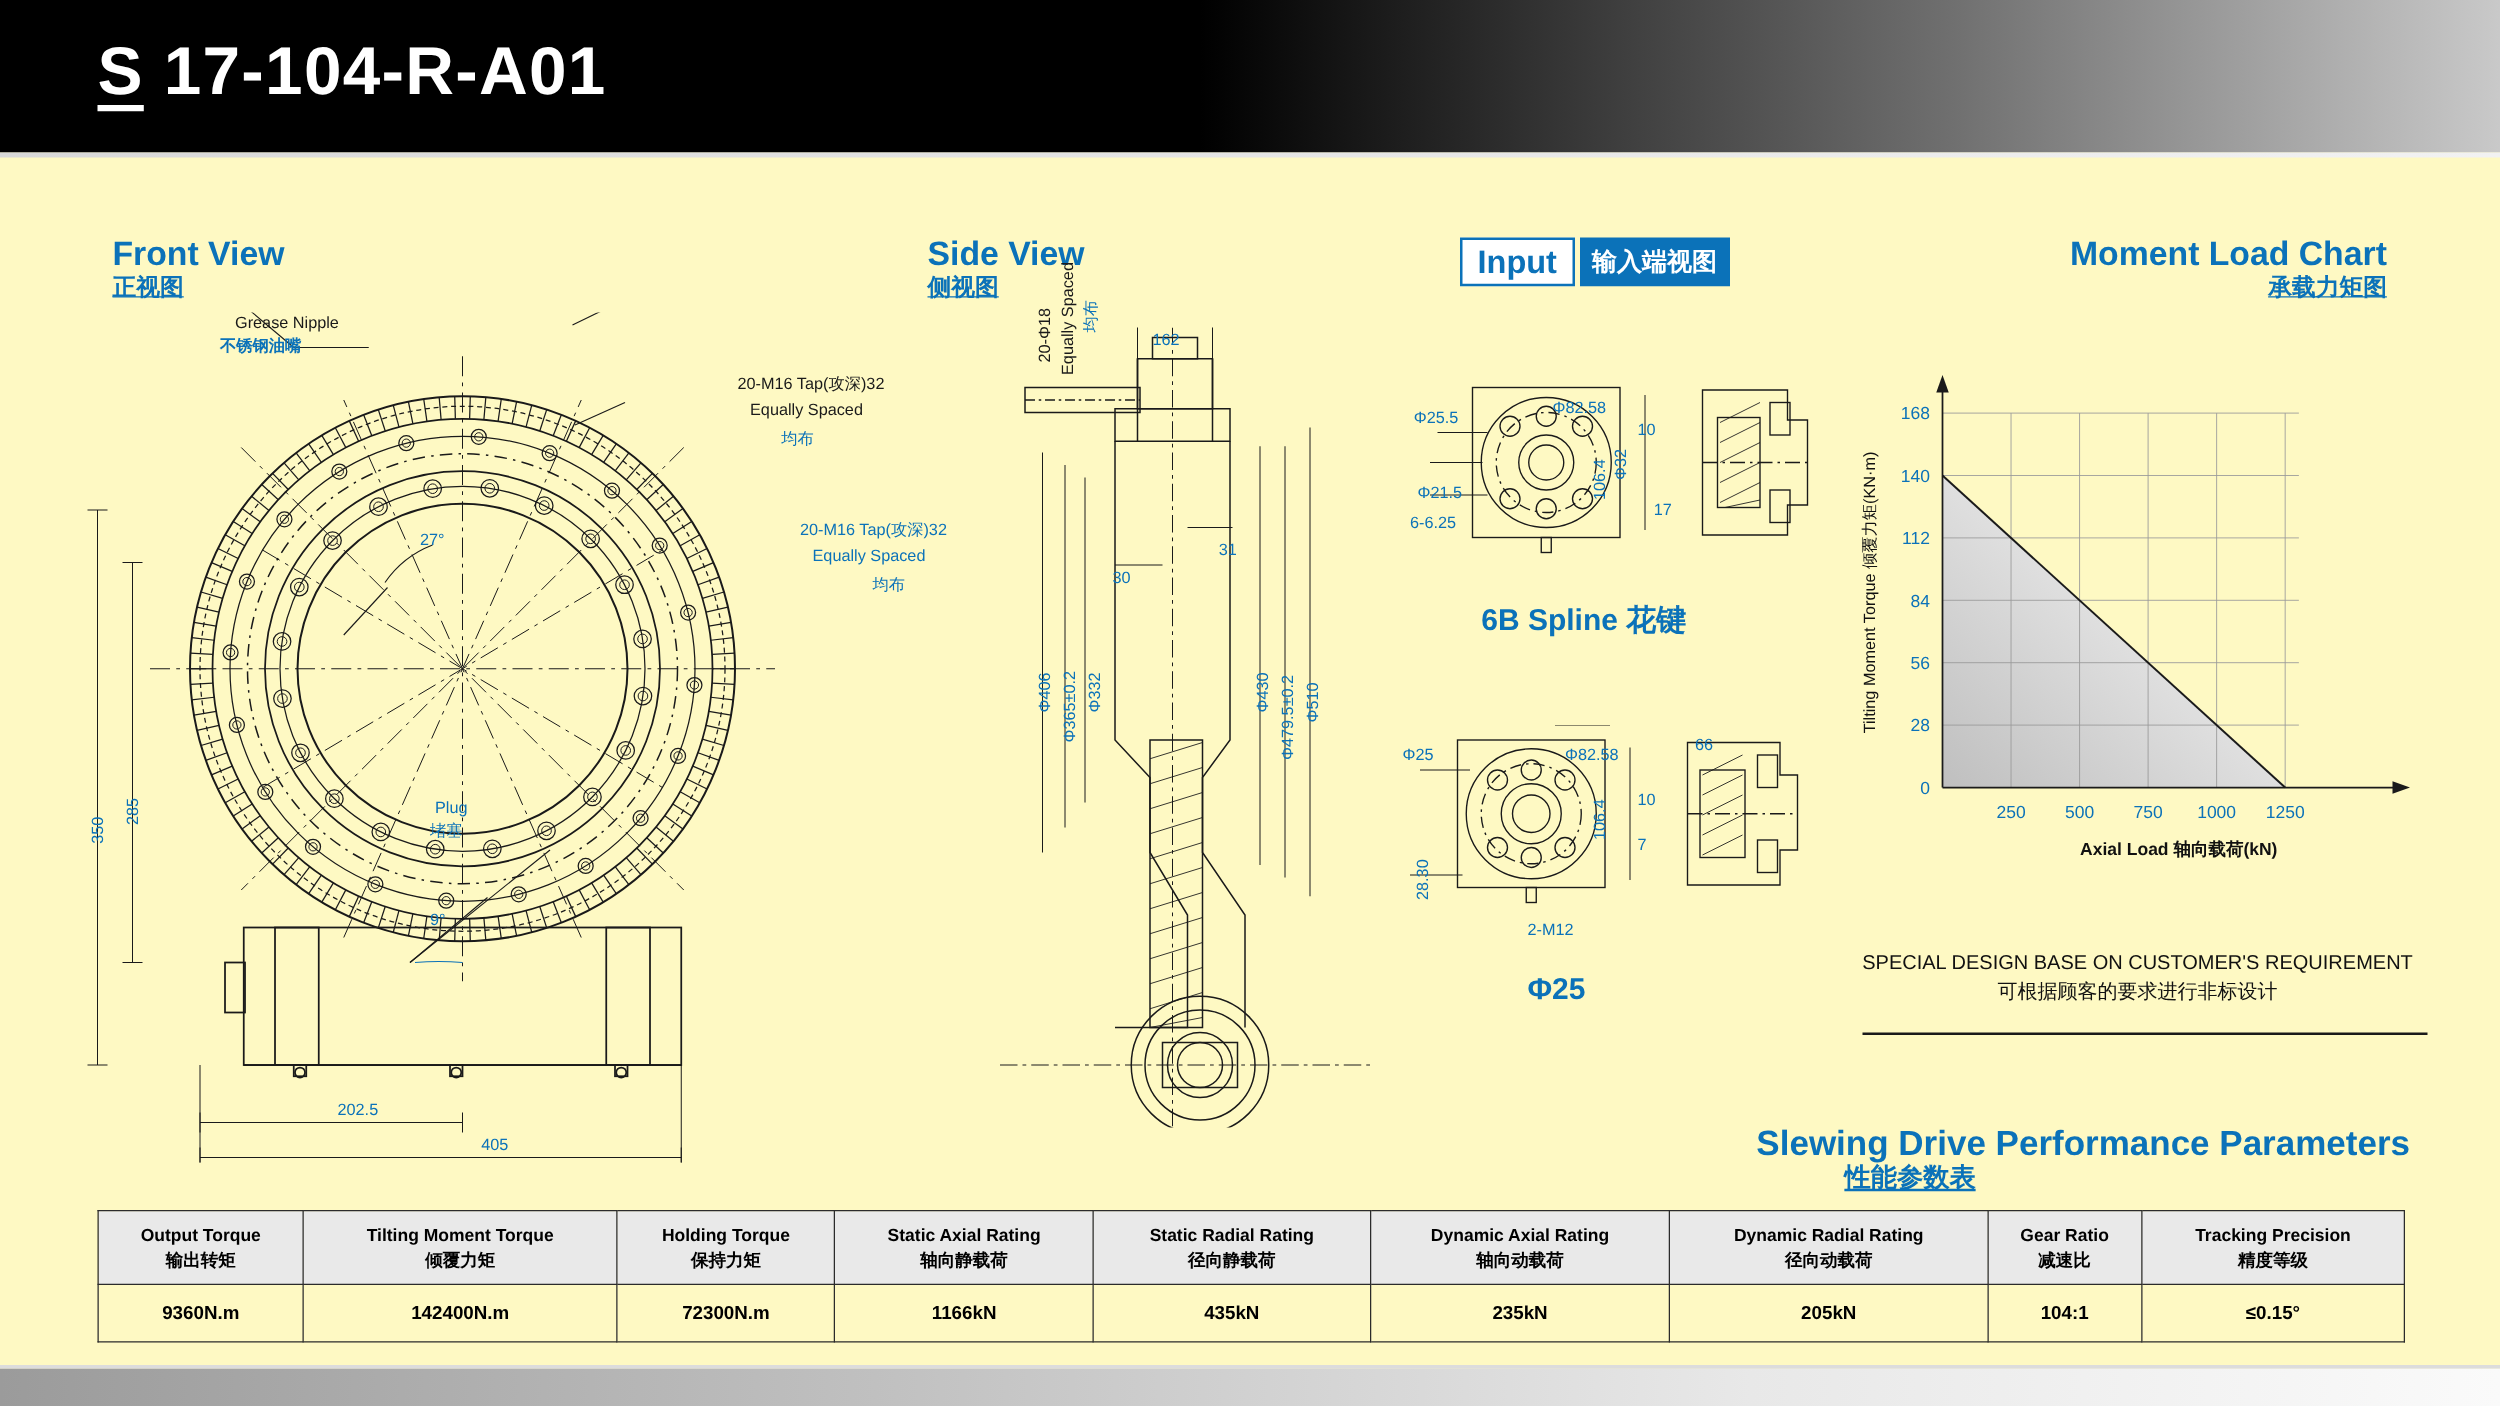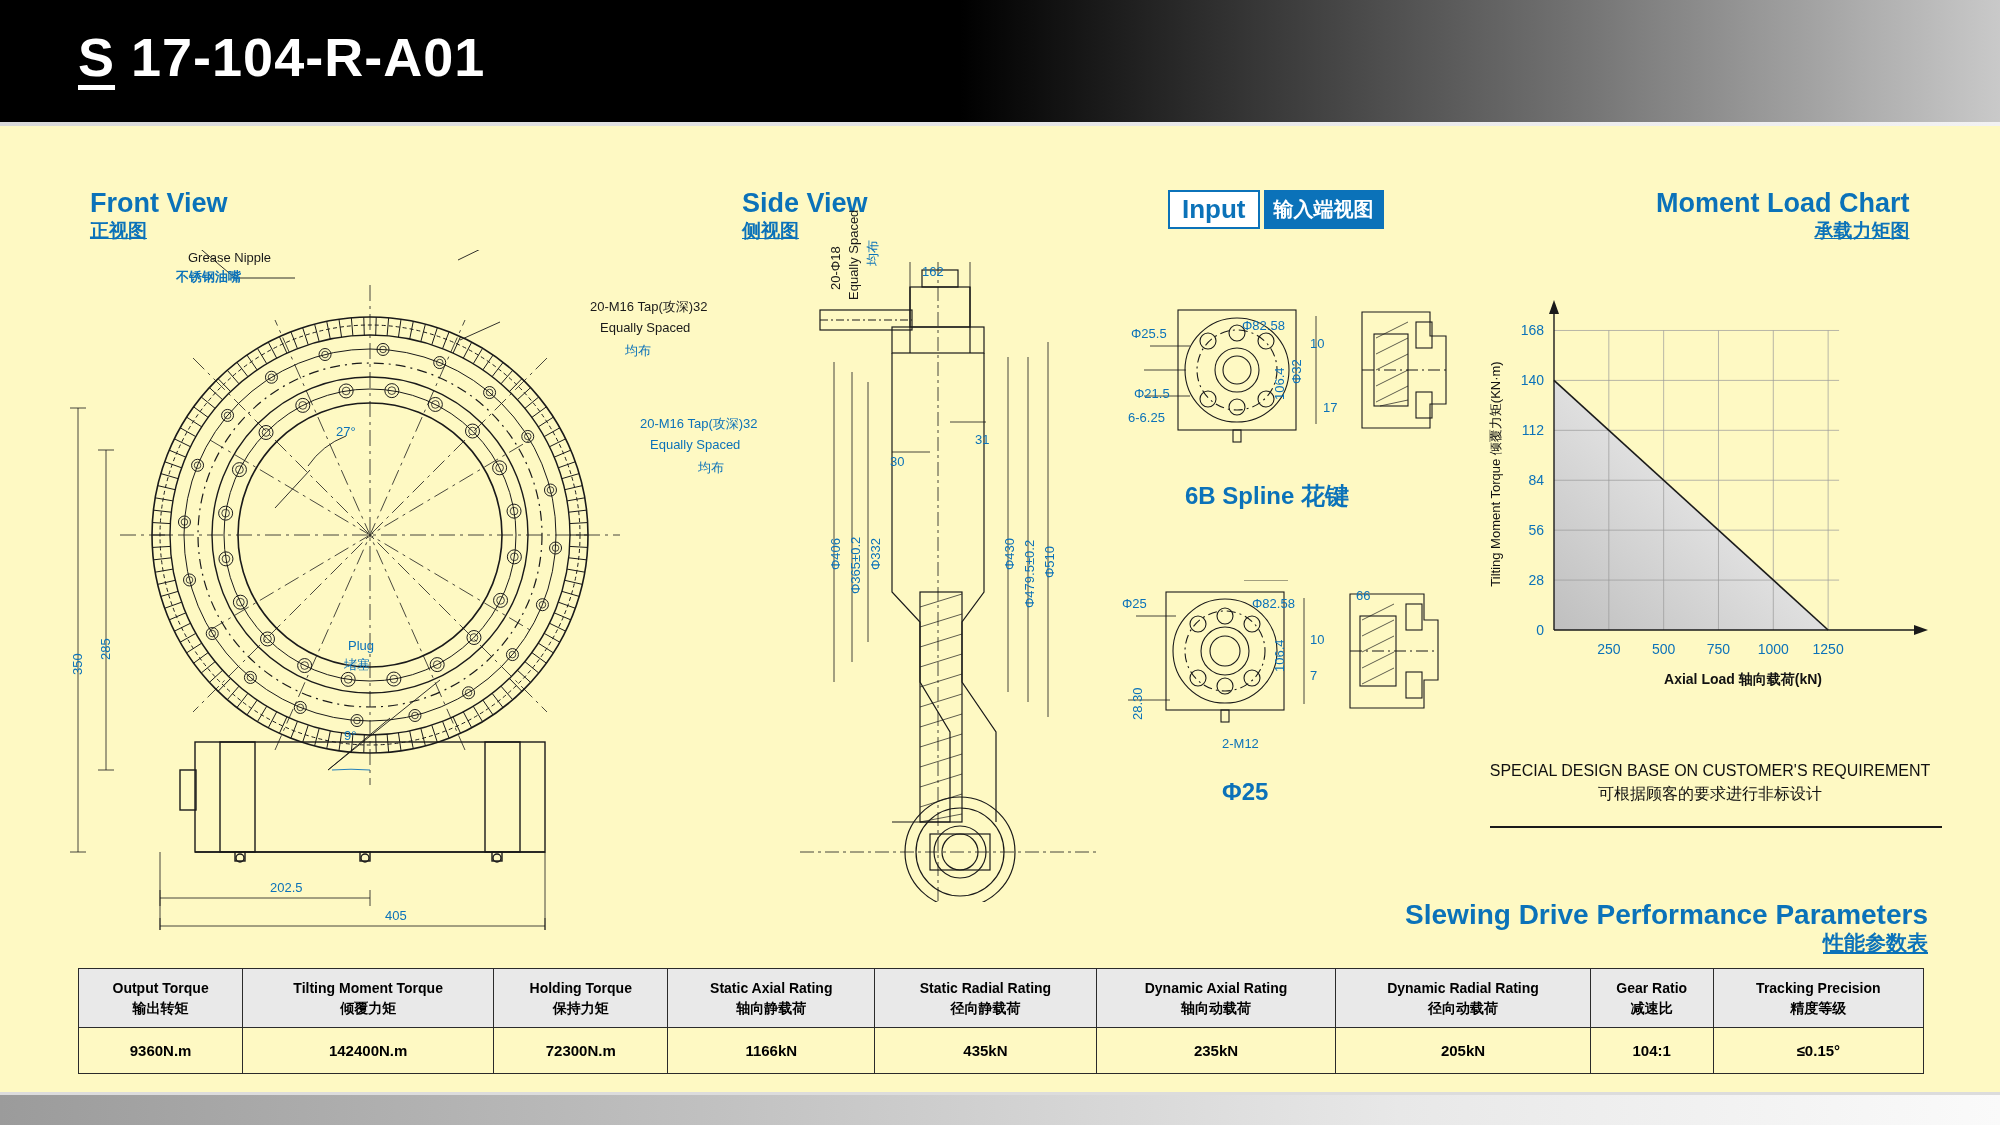--- a/index.html
+++ b/index.html
@@ -584,21 +584,21 @@
     </svg>
 
   <div class="chart-note" style="left:1480px;top:760px;width:460px;">
     <span class="en">SPECIAL DESIGN BASE ON CUSTOMER'S REQUIREMENT</span>
     <span class="cn">可根据顾客的要求进行非标设计</span>
   </div>
   <div style="position:absolute;left:1490px;top:826px;width:452px;height:2px;background:#1a1a1a;"></div>
 
   <div class="sect-title" style="left:1128px;top:900px;width:800px;text-align:right;">
     <span class="en" style="font-size:28px;">Slewing Drive Performance Parameters</span>
-    <span class="cn" style="font-size:21px;">性能参数表</span>
+    <span class="cn" style="font-size:21px;text-align:center;">性能参数表</span>
   </div>
 
   <table class="params">
     <thead>
         <tr id="params-head">
           <th>
             <div>Output Torque</div>
             <div>输出转矩</div>
           </th>
           <th>

